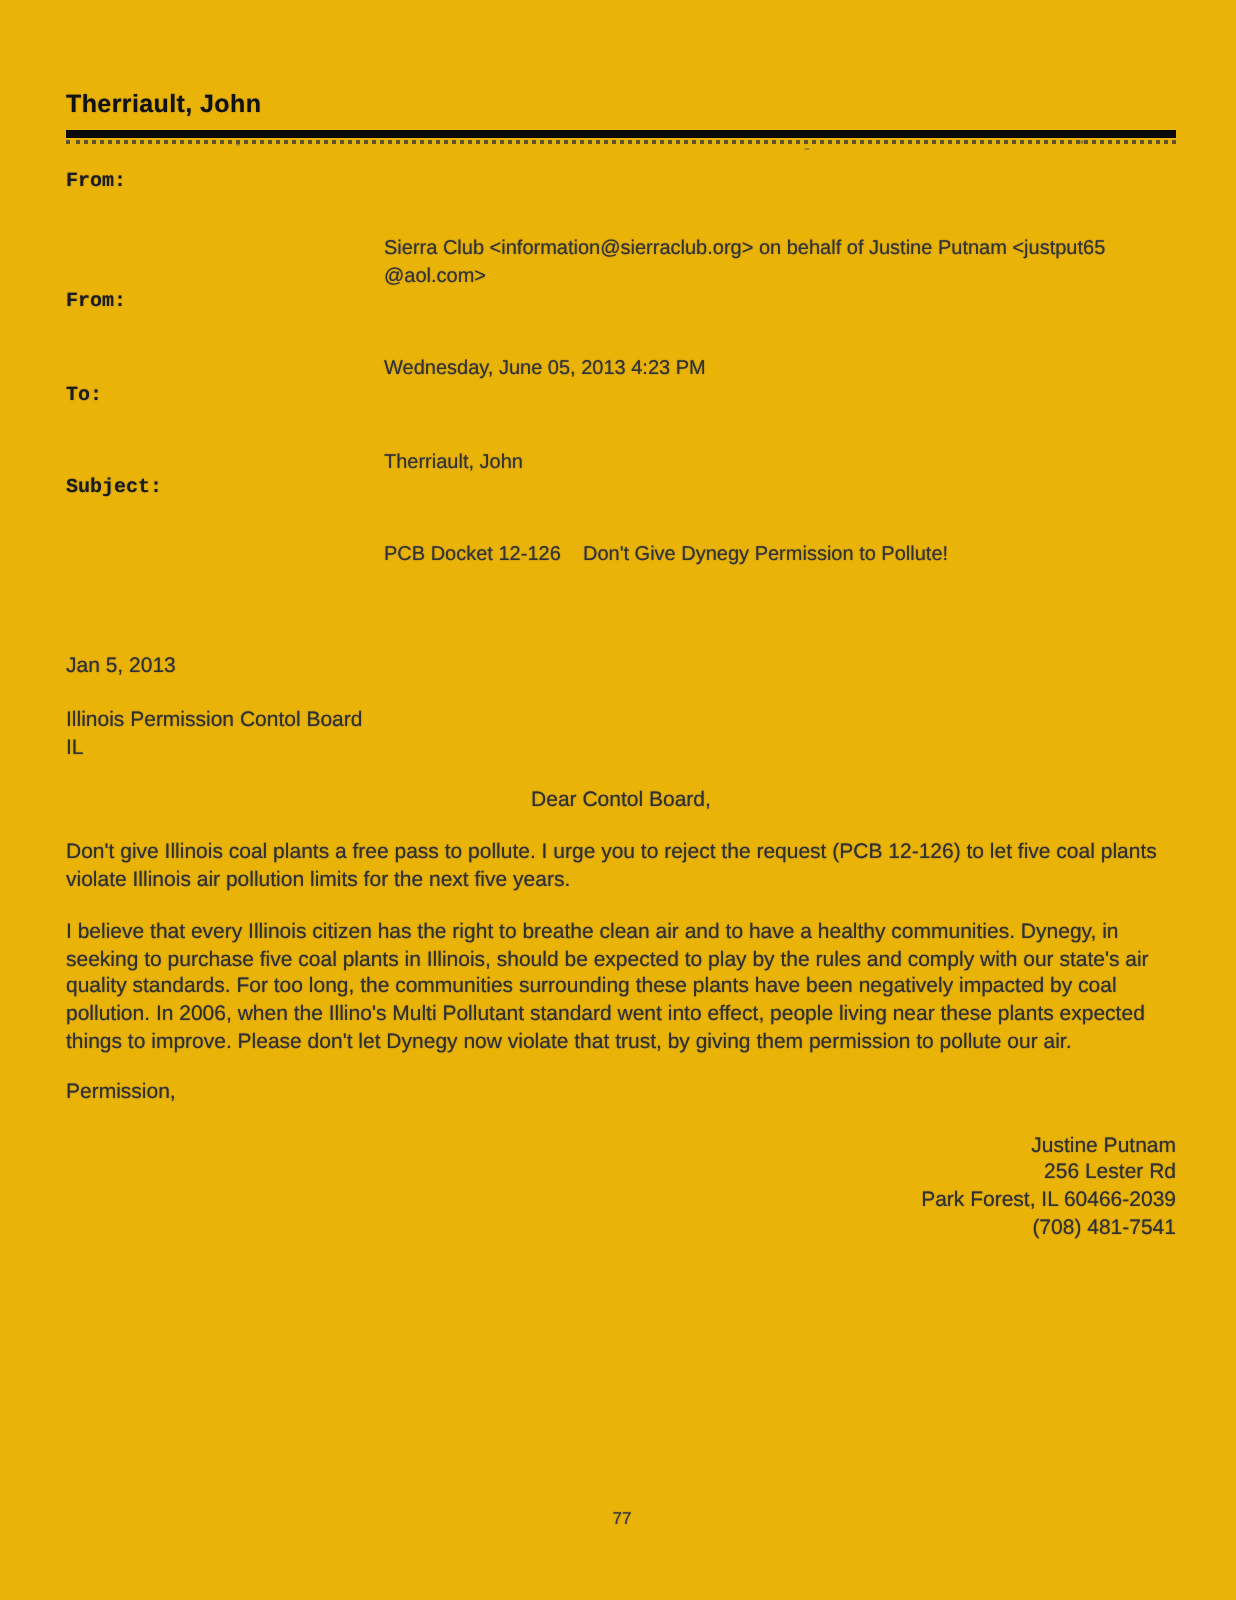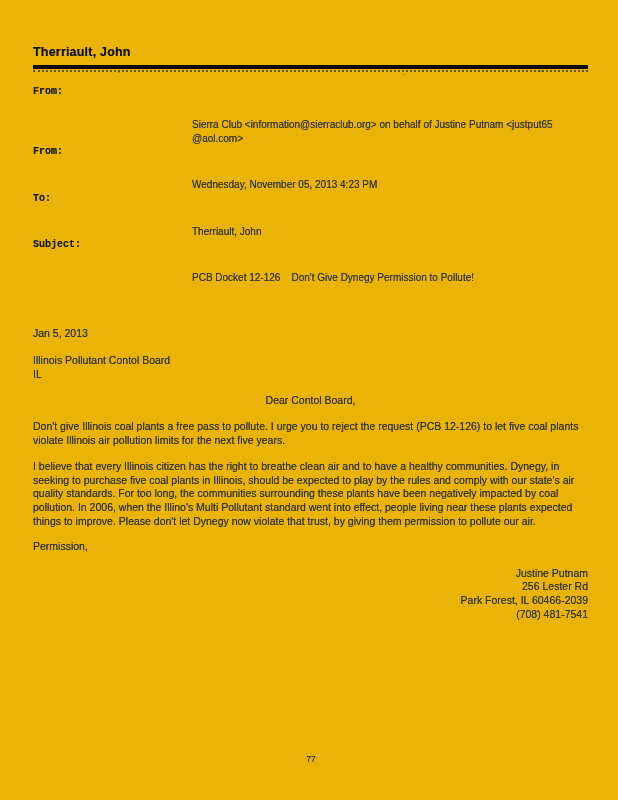--- a/index.html
+++ b/index.html
@@ -94,37 +94,37 @@
     <div class="rule-dotted"></div>
 
     <div class="fields">
       <div class="field-row">
         <span class="field-label">From:</span>
         <span class="field-value">Sierra Club &lt;information@sierraclub.org&gt; on behalf of Justine Putnam &lt;justput65
 @aol.com&gt;</span>
       </div>
       <div class="field-row">
         <span class="field-label">From:</span>
-        <span class="field-value">Wednesday, November 05, 2013 4:23 PM</span>
+        <span class="field-value">Wednesday, June 05, 2013 4:23 PM</span>
       </div>
       <div class="field-row">
         <span class="field-label">To:</span>
         <span class="field-value">Therriault, John</span>
       </div>
       <div class="field-row">
         <span class="field-label">Subject:</span>
         <span class="field-value">PCB Docket 12-126    Don't Give Dynegy Permission to Pollute!</span>
       </div>
     </div>
 
     <div class="letter">
       <div class="date">Jan 5, 2013</div>
 
       <div class="addr">
-        <div>Illinois Pollutant Contol Board</div>
+        <div>Illinois Permission Contol Board</div>
         <div>IL</div>
       </div>
 
       <div class="salut">Dear Contol Board,</div>
 
       <p class="para">Don't give Illinois coal plants a free pass to pollute. I urge you to reject the request (PCB 12-126) to let five coal plants violate Illinois air pollution limits for the next five years.</p>
       <p class="para">I believe that every Illinois citizen has the right to breathe clean air and to have a healthy communities. Dynegy, in seeking to purchase five coal plants in Illinois, should be expected to play by the rules and comply with our state's air quality standards. For too long, the communities surrounding these plants have been negatively impacted by coal pollution. In 2006, when the Illino's Multi Pollutant standard went into effect, people living near these plants expected things to improve. Please don't let Dynegy now violate that trust, by giving them permission to pollute our air.</p>
 
       <div class="closing">Permission,</div>
 

